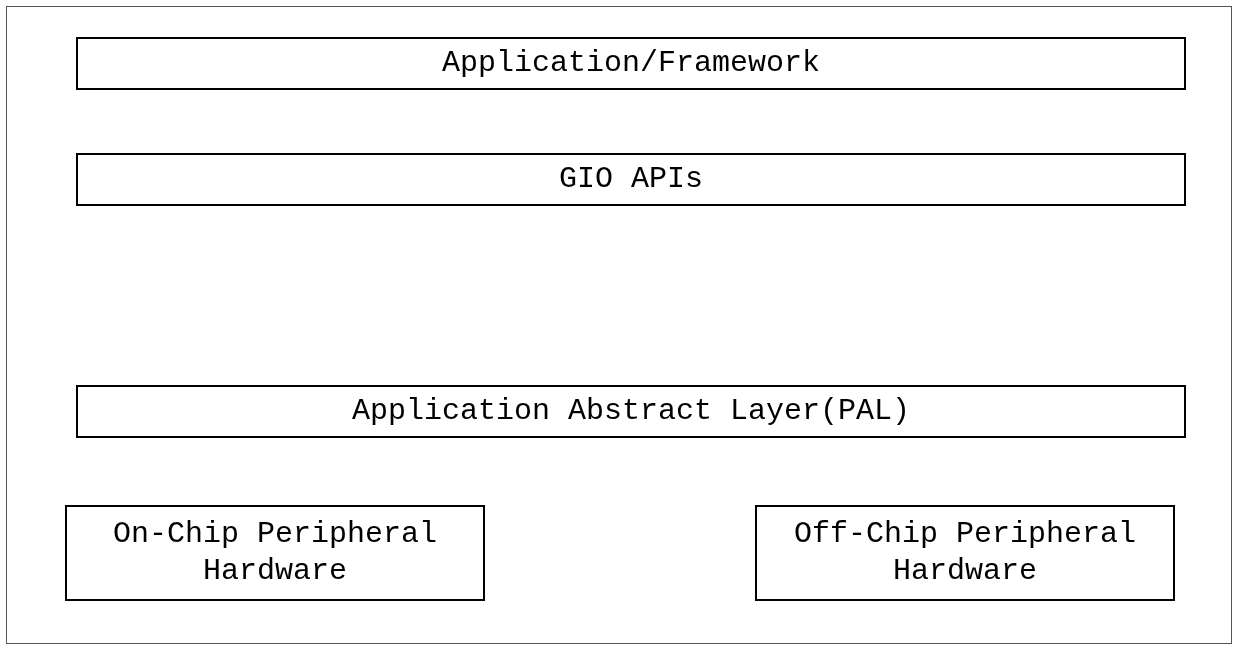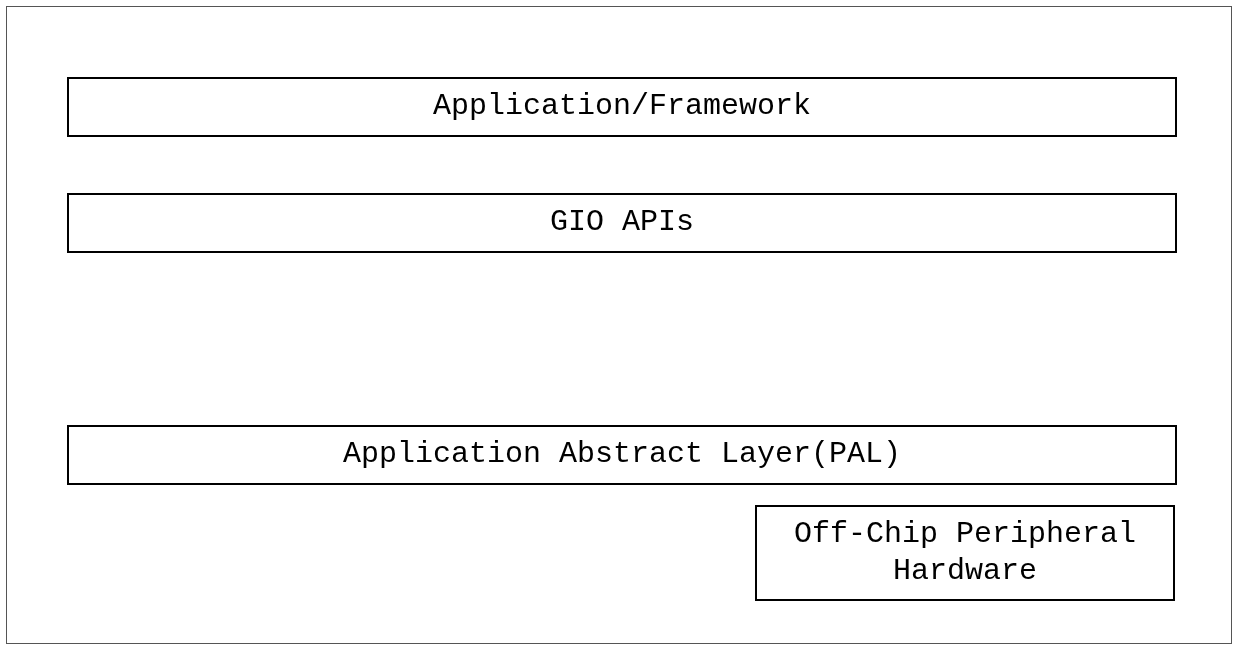--- a/index.html
+++ b/index.html
@@ -26,38 +26,38 @@
     display: flex;
     align-items: center;
     justify-content: center;
     text-align: center;
     font-size: 30px;
     line-height: 1.25;
     padding: 4px 8px;
     background: #fff;
   }
   .wide {
-    left: 60px;
+    left: 69px;
     width: 1110px;
-    height: 60px;
-    margin-top: 40px;
+    height: 53px;
   }
   .half {
     width: 420px;
     height: 96px;
   }
 </style>
 </head>
 <body>
 
 <div class="outer">
 
   <div class="layer wide" style="top:30px;">Application/Framework</div>
 
   <div class="layer wide" style="top:146px;">GIO APIs</div>
 
 
   <div class="layer wide" style="top:378px;">Application Abstract Layer(PAL)</div>
 
+  <div class="layer half" style="top:498px; left:58px;">On-Chip Peripheral Hardware</div>
 
   <div class="layer half" style="top:498px; left:748px;">Off-Chip Peripheral Hardware</div>
 
 </div>
 
 </body></html>

